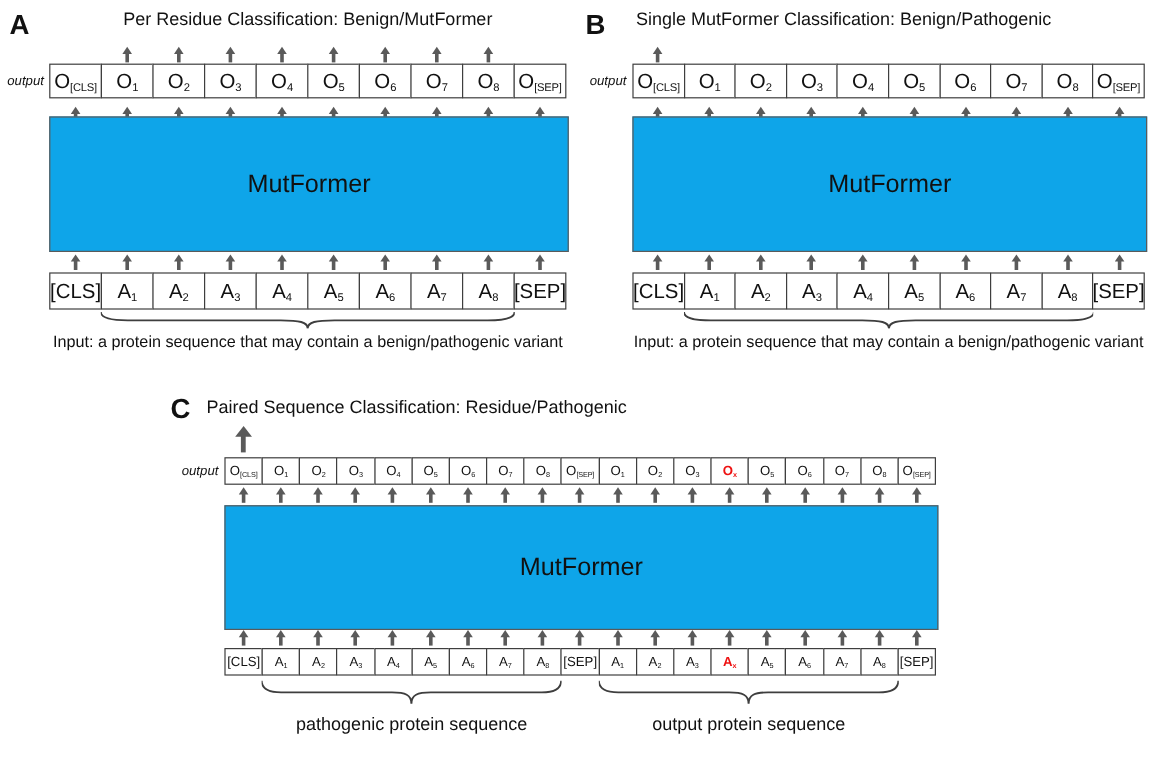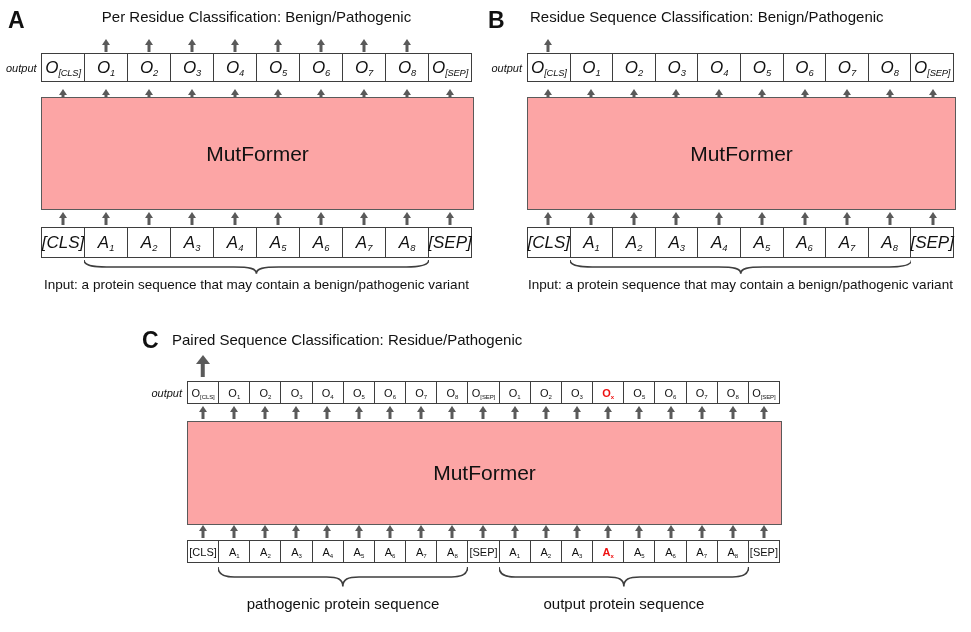--- a/index.html
+++ b/index.html
@@ -11,48 +11,48 @@
   .ptitle{position:absolute;font-size:15px;line-height:19px;white-space:nowrap;}
   .outlabel{position:absolute;font-size:11px;line-height:14px;text-align:right;font-style:italic;}
   .row{position:absolute;display:flex;}
   .cell{flex:1 1 0;margin-left:-1px;border:1px solid var(--border);
         display:flex;align-items:center;justify-content:center;
         background:#fff;min-width:0;}
   .cell:first-child{margin-left:0;}
   .tok{white-space:nowrap;}
   .tok sub{font-size:55%;line-height:0;vertical-align:-0.28em;letter-spacing:-0.02em;}
   .red{color:var(--red);font-weight:bold;}
-  .cells-m .cell{font-size:17px;font-style:italic;}
+  .cells-m .cell{font-size:17px;}
   .cells-s .cell{font-size:11px;}
   .arrowrow{position:absolute;display:flex;}
   .acol{flex:1 1 0;display:flex;justify-content:center;align-items:flex-end;}
   .arr{position:relative;width:9px;height:13px;}
   .arr::before{content:"";position:absolute;top:0;left:50%;transform:translateX(-50%);
     width:0;height:0;border-left:4.5px solid transparent;border-right:4.5px solid transparent;
     border-bottom:6px solid var(--arrow);}
   .arr::after{content:"";position:absolute;top:5px;bottom:0;left:50%;
     transform:translateX(-50%);width:3px;background:var(--arrow);}
   .arr.big{width:14px;height:22px;}
   .arr.big::before{border-left-width:7px;border-right-width:7px;border-bottom-width:9px;}
   .arr.big::after{top:7px;width:4.5px;}
-  .mf{position:absolute;border:1.5px solid #5a5a5a;background:#fca5a5;
+  .mf{position:absolute;border:1.5px solid #5a5a5a;background:#0ea5e9;
       display:flex;align-items:center;justify-content:center;}
   .mf span{font-size:21px;}
   .bracebox{position:absolute;}
   .bracebox svg{display:block;width:100%;height:100%;}
   .caption{position:absolute;font-size:13.5px;line-height:17px;text-align:center;}
   .bracelabel{position:absolute;font-size:15px;line-height:19px;text-align:center;}
 </style>
 </head>
 <body>
 
 <div id="figure">
     <div class="panel" style="left: 6px; top: 4px; width: 468px; height: 294px;">
       <div class="plabel" style="left: 2px; top: 4px;">A</div>
-      <div class="ptitle" style="left: 250.5px; top: 3px; transform: translateX(-50%);">Per Residue Classification: Benign/Pathogenic</div>
+      <div class="ptitle" style="left: 250.5px; top: 3px; transform: translateX(-50%);">Per Residue Classification: Benign/MutFormer</div>
       <div class="arrowrow" style="left: 35px; top: 27px; width: 431px; height: 21px;">
         <div class="acol"></div>
         <div class="acol">
           <div class="arr"></div>
         </div>
         <div class="acol">
           <div class="arr"></div>
         </div>
         <div class="acol">
           <div class="arr"></div>
@@ -208,21 +208,21 @@
       </div>
       <div class="bracebox" style="left: 78.1px; top: 256px; width: 344.8px; height: 14px;">
         <svg viewBox="0 0 200 20" preserveAspectRatio="none">
           <path d="M0,0 C0,7 5,10 13,10 L87,10 C96,10 100,12 100,19.5 C100,12 104,10 113,10 L187,10 C195,10 200,7 200,0" fill="none" stroke="#3e3e3e" stroke-width="1.6" vector-effect="non-scaling-stroke"></path>
         </svg>
       </div>
       <div class="caption" style="left: 15.5px; width: 470px; top: 272px;">Input: a protein sequence that may contain a benign/pathogenic variant</div>
     </div>
     <div class="panel" style="left: 486px; top: 4px; width: 482px; height: 294px;">
       <div class="plabel" style="left: 2px; top: 4px;">B</div>
-      <div class="ptitle" style="left: 44px; top: 3px;">Residue Sequence Classification: Benign/Pathogenic</div>
+      <div class="ptitle" style="left: 44px; top: 3px;">Single MutFormer Classification: Benign/Pathogenic</div>
       <div class="arrowrow" style="left: 41px; top: 27px; width: 427px; height: 21px;">
         <div class="acol">
           <div class="arr"></div>
         </div>
         <div class="acol"></div>
         <div class="acol"></div>
         <div class="acol"></div>
         <div class="acol"></div>
         <div class="acol"></div>
         <div class="acol"></div>

